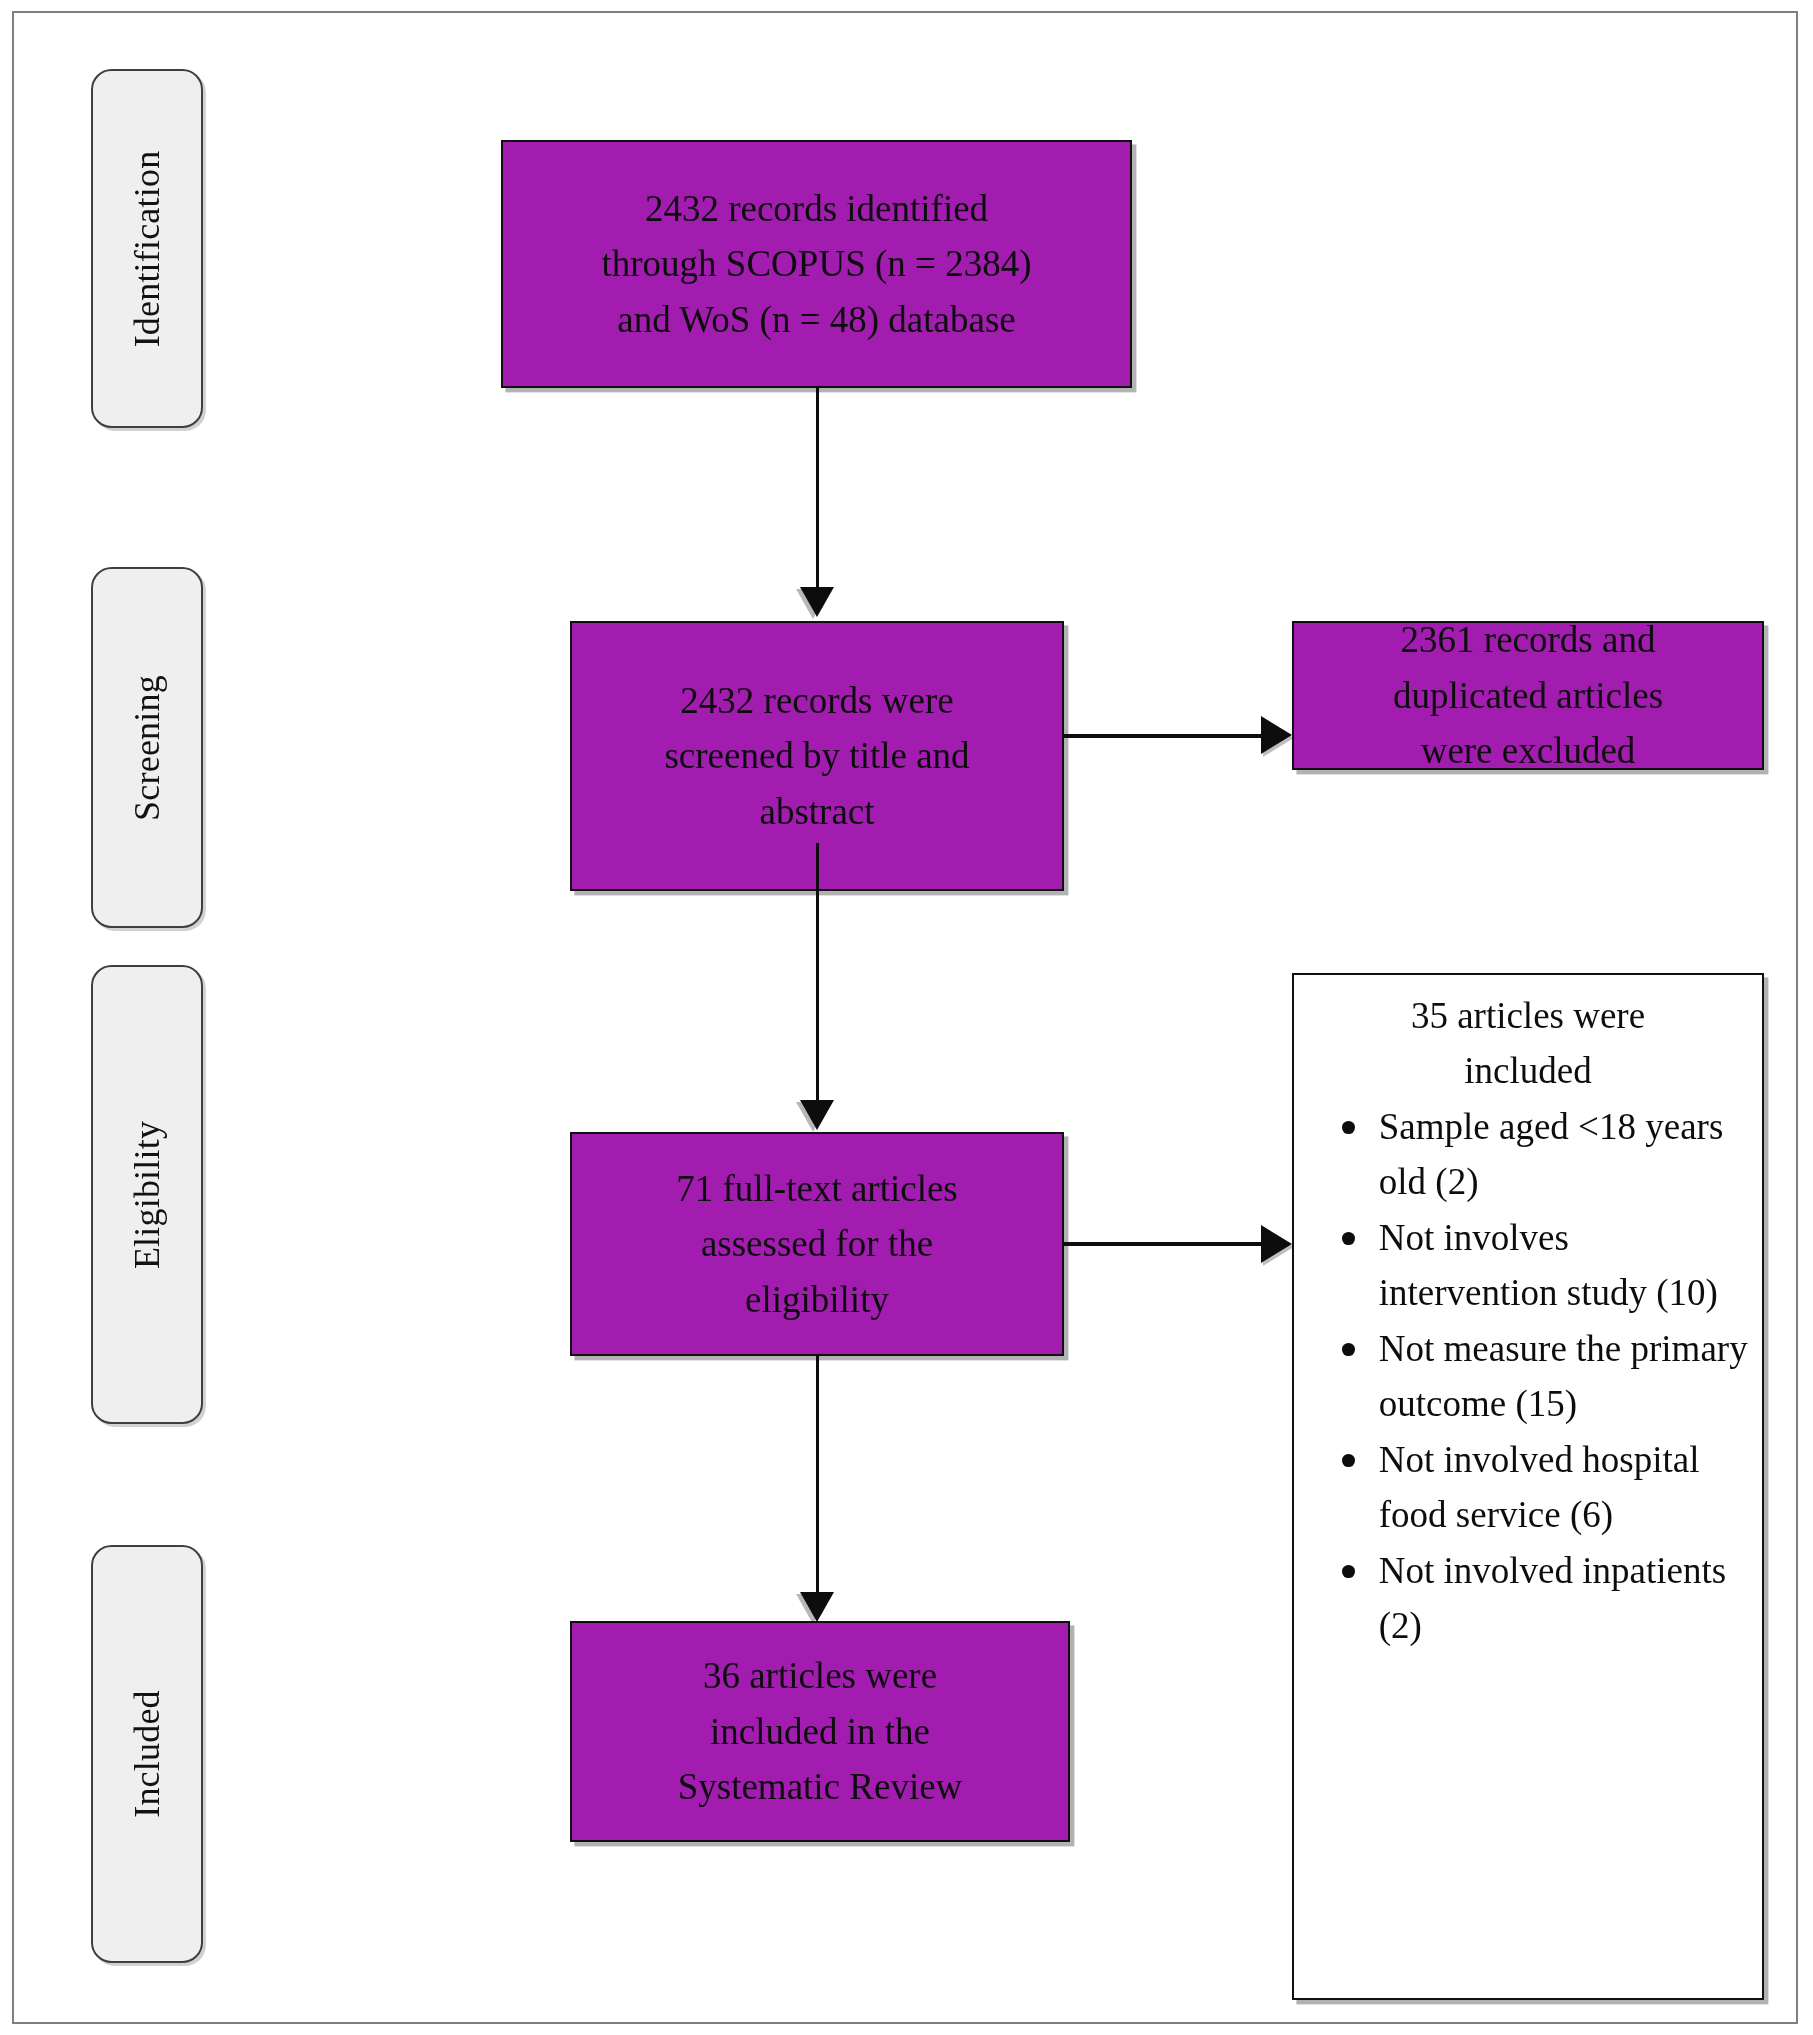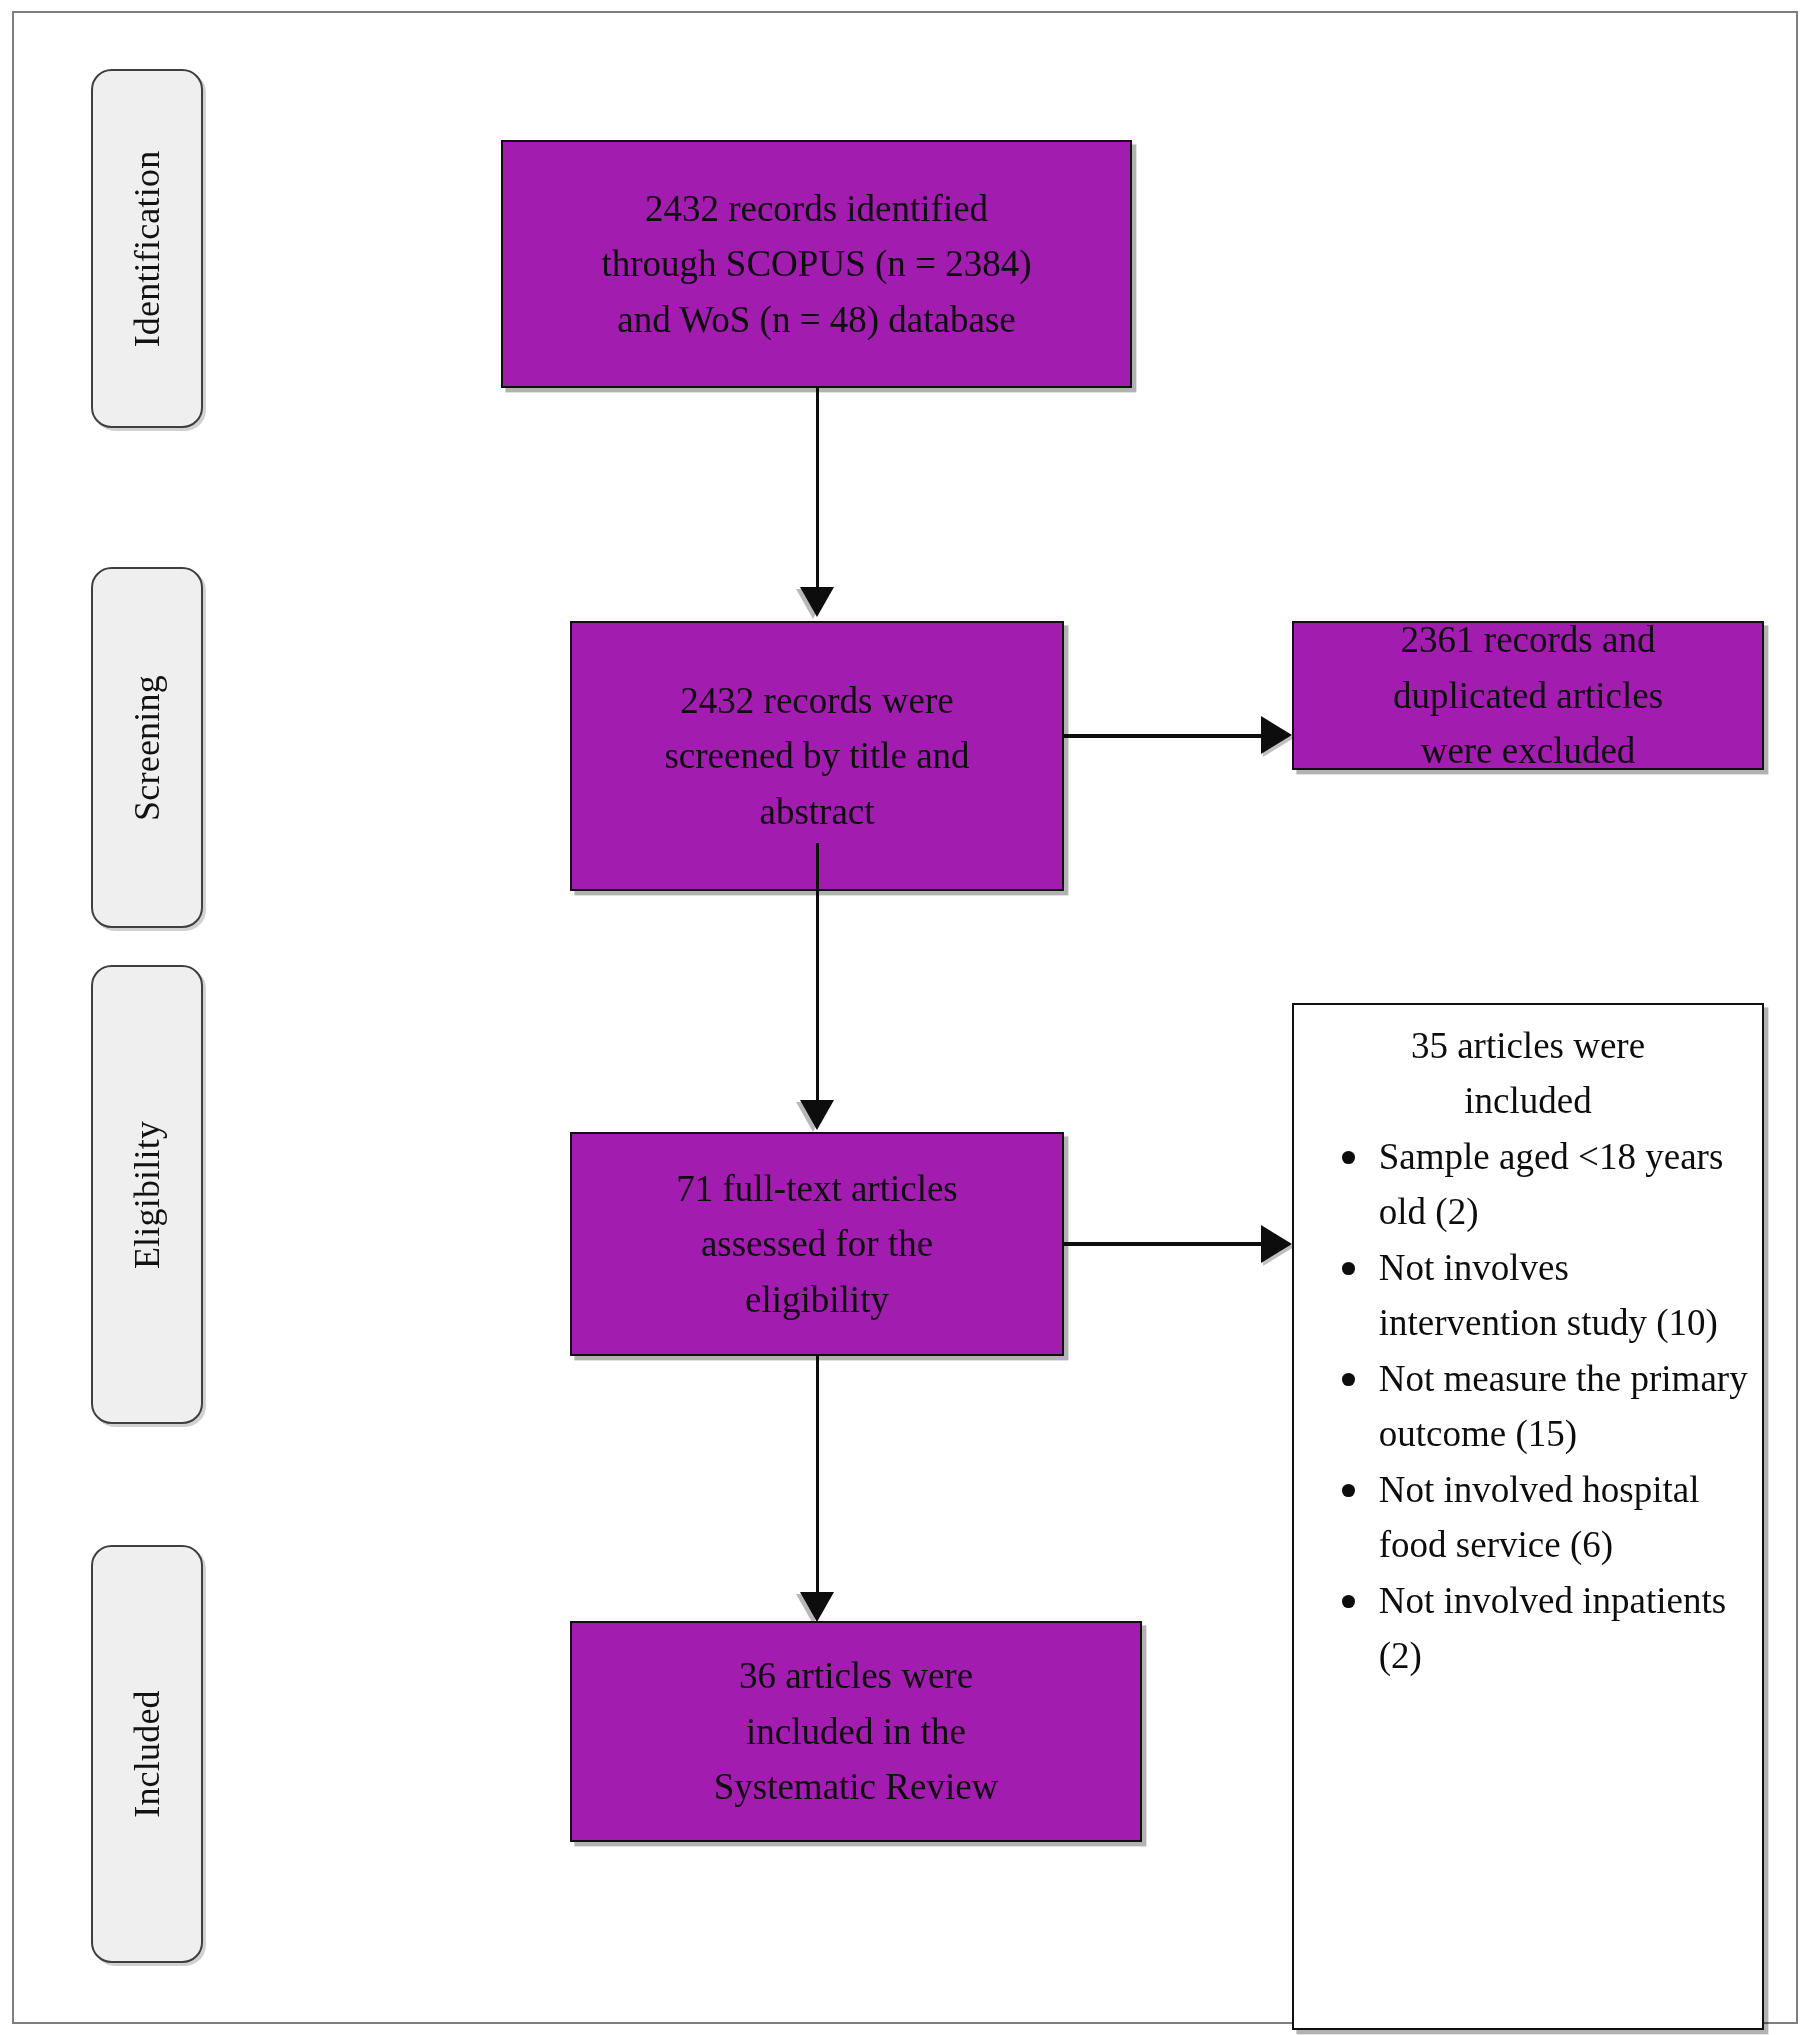--- a/index.html
+++ b/index.html
@@ -189,21 +189,21 @@
 
   <div class="flow-box" style="left:570px; top:1132px; width:494px; height:224px;">
     <span class="line">71 full-text articles</span>
     <span class="line">assessed for the</span>
     <span class="line">eligibility</span>
   </div>
 
   <div class="h-line" style="left:1064px; top:1242px; width:199px;"></div>
   <div class="h-arrow-head" style="left:1261px; top:1225px;"></div>
 
-  <div class="reasons-box" style="left:1292px; top:973px; width:472px; height:1027px;margin-top:30px;">
+  <div class="reasons-box" style="left:1292px; top:973px; width:472px; height:1027px;">
     <span class="reasons-head">35 articles were</span>
     <span class="reasons-head">included</span>
 
     <ul class="reasons-list">
       <li>
         <span class="bullet"></span>
         <span>Sample aged &lt;18 years old (2)</span>
       </li>
       <li>
         <span class="bullet"></span>
@@ -220,20 +220,20 @@
       <li>
         <span class="bullet"></span>
         <span>Not involved inpatients (2)</span>
       </li>
     </ul>
   </div>
 
   <div class="v-line" style="left:816px; top:1356px; height:236px;"></div>
   <div class="v-arrow-head" style="left:800px; top:1592px;"></div>
 
-  <div class="flow-box" style="left:570px; top:1621px; width:572px; height:221px;">
+  <div class="flow-box" style="left:570px; top:1621px; width:500px; height:221px;">
     <span class="line">36 articles were</span>
     <span class="line">included in the</span>
     <span class="line">Systematic Review</span>
   </div>
 
 </div>
 
 
 </body></html>

